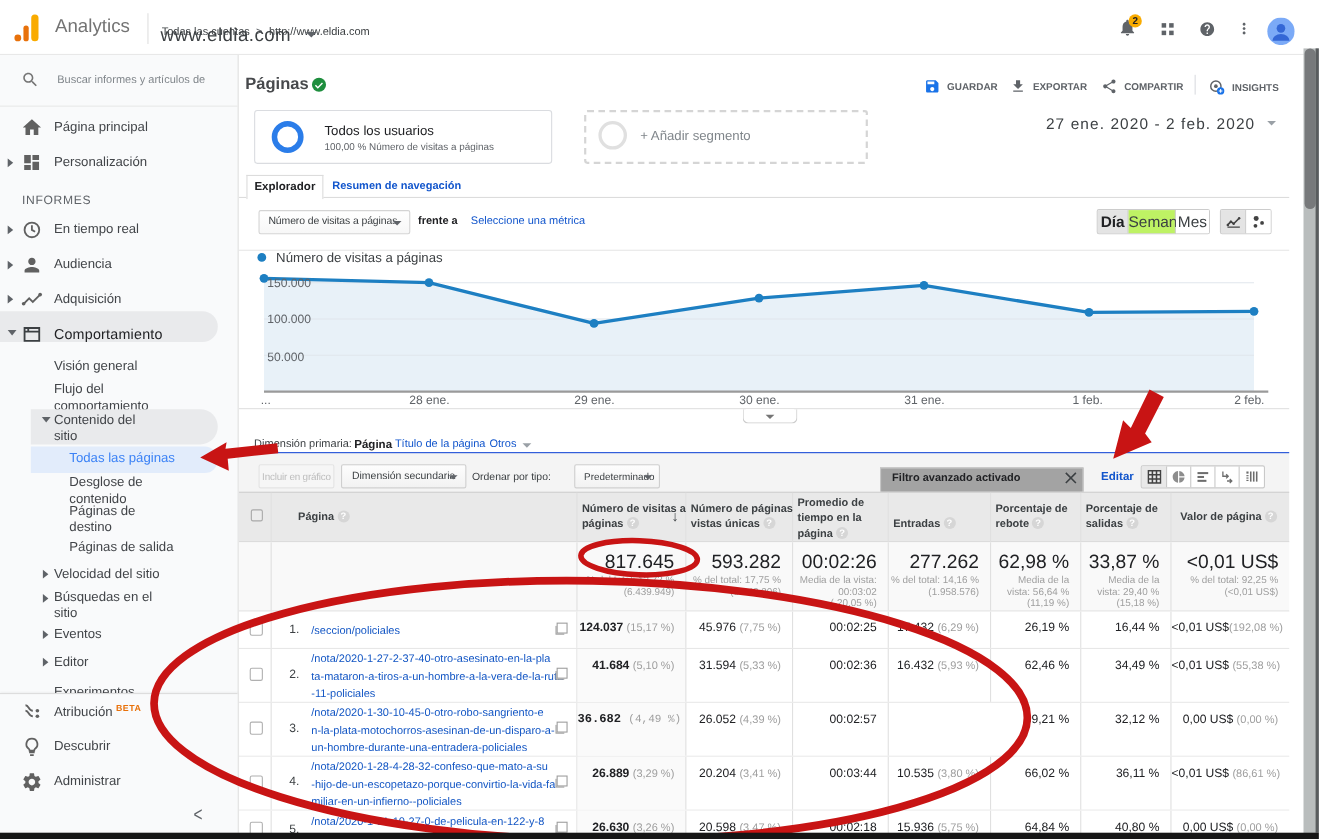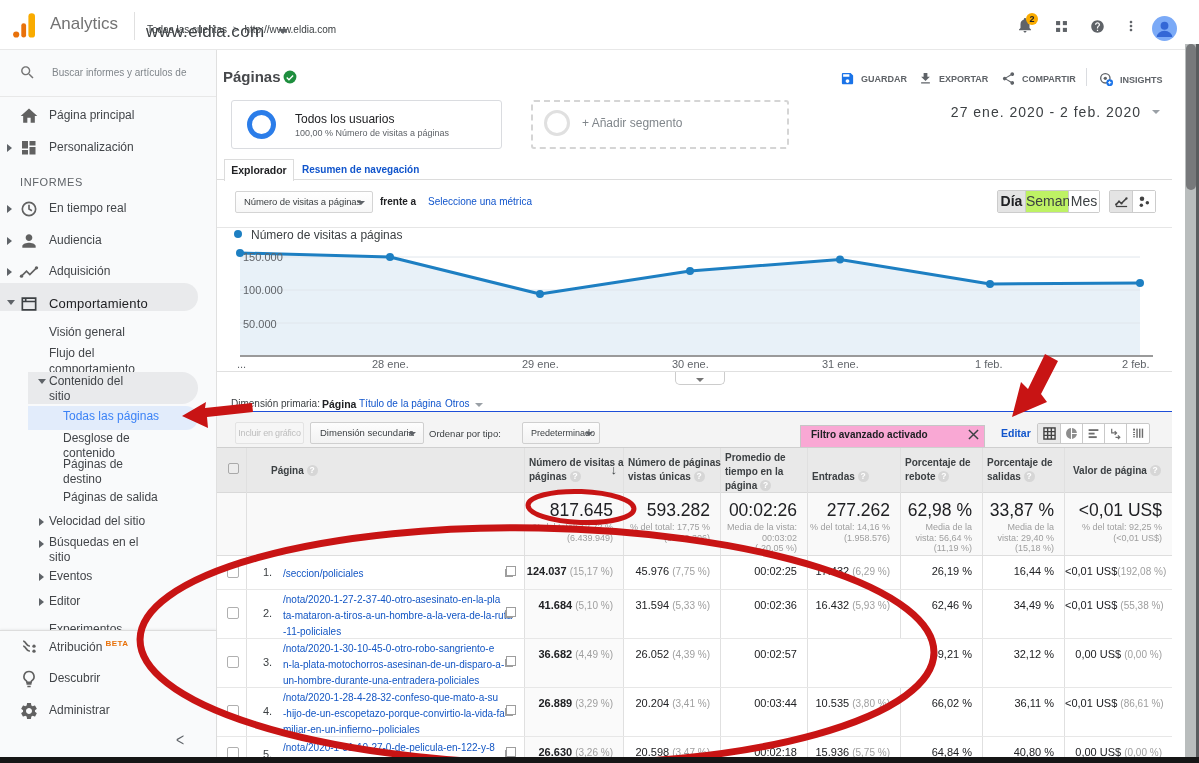--- a/index.html
+++ b/index.html
@@ -325,21 +325,21 @@
     <span class="abs" style="left:142px; color:#1155cc; font-size:10px;">Título de la página</span>
     <span class="abs" style="left:228px; color:#1155cc; font-size:10px;">Otros</span>
     <span class="abs" style="left:258px; top:5px; width:0; height:0; border-left:4px solid transparent; border-right:4px solid transparent; border-top:4px solid #9aa0a6;"></span>
   </div>
 
   <div id="toolbar">
     <div class="tbtn" style="left:18px; width:69px; background:#f6f6f6; color:#bdbdbd; border-color:#e3e3e3; font-size:9px; letter-spacing:-0.2px; white-space:nowrap;">Incluir en gráfico</div>
     <div class="tbtn" style="left:93px; width:114px; text-align:left; padding-left:9px; font-size:9.5px; white-space:nowrap;">Dimensión secundaria <span style="position:absolute; right:7px; top:9px; width:0; height:0; border-left:4px solid transparent; border-right:4px solid transparent; border-top:4px solid #5f6368;"></span></div>
     <div class="abs" style="left:212px; top:16px; font-size:9.5px; color:#3c4043;">Ordenar por tipo:</div>
     <div class="tbtn" style="left:276px; width:78px; text-align:left; padding-left:8px; font-size:9px; white-space:nowrap;margin-left:29px;">Predeterminado <span style="position:absolute; right:6px; top:9px; width:0; height:0; border-left:4px solid transparent; border-right:4px solid transparent; border-top:4px solid #5f6368;"></span></div>
-    <div class="abs" style="left:583px; top:13px; width:185px; height:32px; border:1px solid #c6c6c6; background:#f9a8d4;">
+    <div class="abs" style="left:583px; top:13px; width:185px; height:32px; border:1px solid #c6c6c6; background:#a3a3a3;">
       <span style="position:absolute; left:10px; top:3px; font-size:10px; font-weight:700; color:#202124;">Filtro avanzado activado</span>
       <svg style="position:absolute; right:5px; top:3px" width="11" height="11" viewBox="0 0 12 12">
           <path stroke="#3c4043" stroke-width="1.6" d="M1 1l10 10M11 1L1 11"></path>
         </svg>
     </div>
     <div class="abs" style="left:784px; top:15px; font-size:10.5px; font-weight:700; color:#1155cc;">Editar</div>
     <div class="abs" style="left:820px; top:11px; width:113px; height:21px; display:flex; border:1px solid #c9c9c9; border-radius:2px; background:#fff;">
       <div style="width:23px; background:#e9e9e9; border-right:1px solid #c9c9c9; text-align:center;"><svg width="13" height="13" viewBox="0 0 14 14" style="margin-top:3px">
             <g fill="none" stroke="#424242" stroke-width="1.5">
               <rect x="1" y="1" width="12" height="12"></rect>
@@ -478,21 +478,21 @@
     </div>
     <div class="row" style="top:192px; height:49px;">
       <div class="abs cellb" style="left:0; top:0; width:30px; height:48px;">
           <div class="cb" style="top:17px;"></div>
         </div>
       <div class="abs cellb" style="left:30px; top:0; width:278px; height:48px;">
         <span class="rn" style="top:17px;">3.</span>
           <a class="url" style="top:2px;">/nota/2020-1-30-10-45-0-otro-robo-sangriento-e<br>n-la-plata-motochorros-asesinan-de-un-disparo-a-<br>un-hombre-durante-una-entradera-policiales</a>
         <span class="ext" style="top:17px;"></span>
       </div>
-      <div class="abs cellb vc" style="left:308px; top:0; width:99px; height:48px; background:#fafafa;"><b>36.682</b>&nbsp;<span class="pc">(4,49 %)</span></div>
+      <div class="abs cellb vc" style="left:308px; top:0; width:99px; height:48px; background:#fafafa;font-family:Liberation Mono, monospace;"><b>36.682</b>&nbsp;<span class="pc">(4,49 %)</span></div>
       <div class="abs cellb vc" style="left:407px; top:0; width:97px; height:48px;">26.052&nbsp;<span class="pc">(4,39 %)</span></div>
       <div class="abs cellb vc" style="left:504px; top:0; width:87px; height:48px;">00:02:57</div>
       <div class="abs cellb vc" style="left:684px; top:0; width:82px; height:48px;">59,21 %</div>
       <div class="abs cellb vc" style="left:766px; top:0; width:82px; height:48px;">32,12 %</div>
       <div class="abs vc" style="left:848px; top:0; width:107px; height:48px;">0,00 US$&nbsp;<span class="pc">(0,00 %)</span></div>
     </div>
     <div class="row" style="top:241px; height:49px;">
       <div class="abs cellb" style="left:0; top:0; width:30px; height:48px;">
           <div class="cb" style="top:17px;"></div>
         </div>

